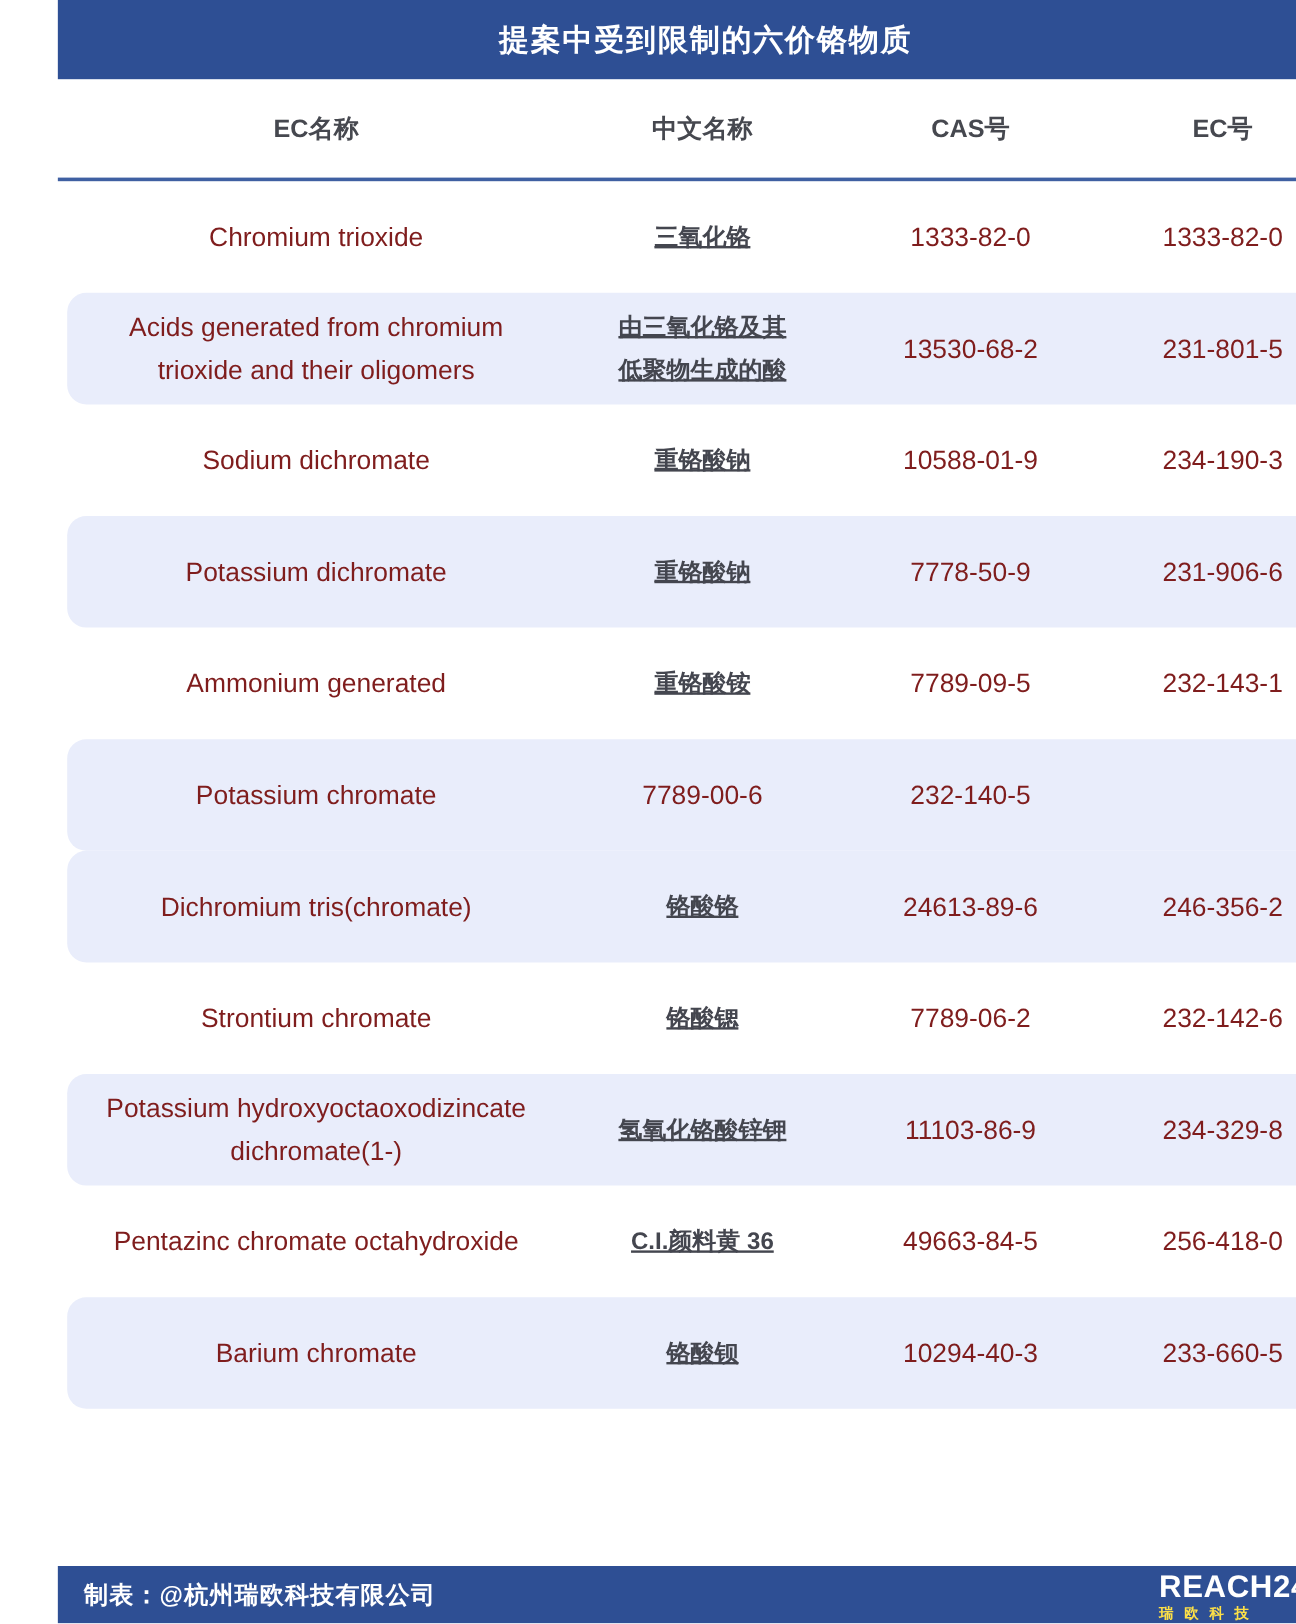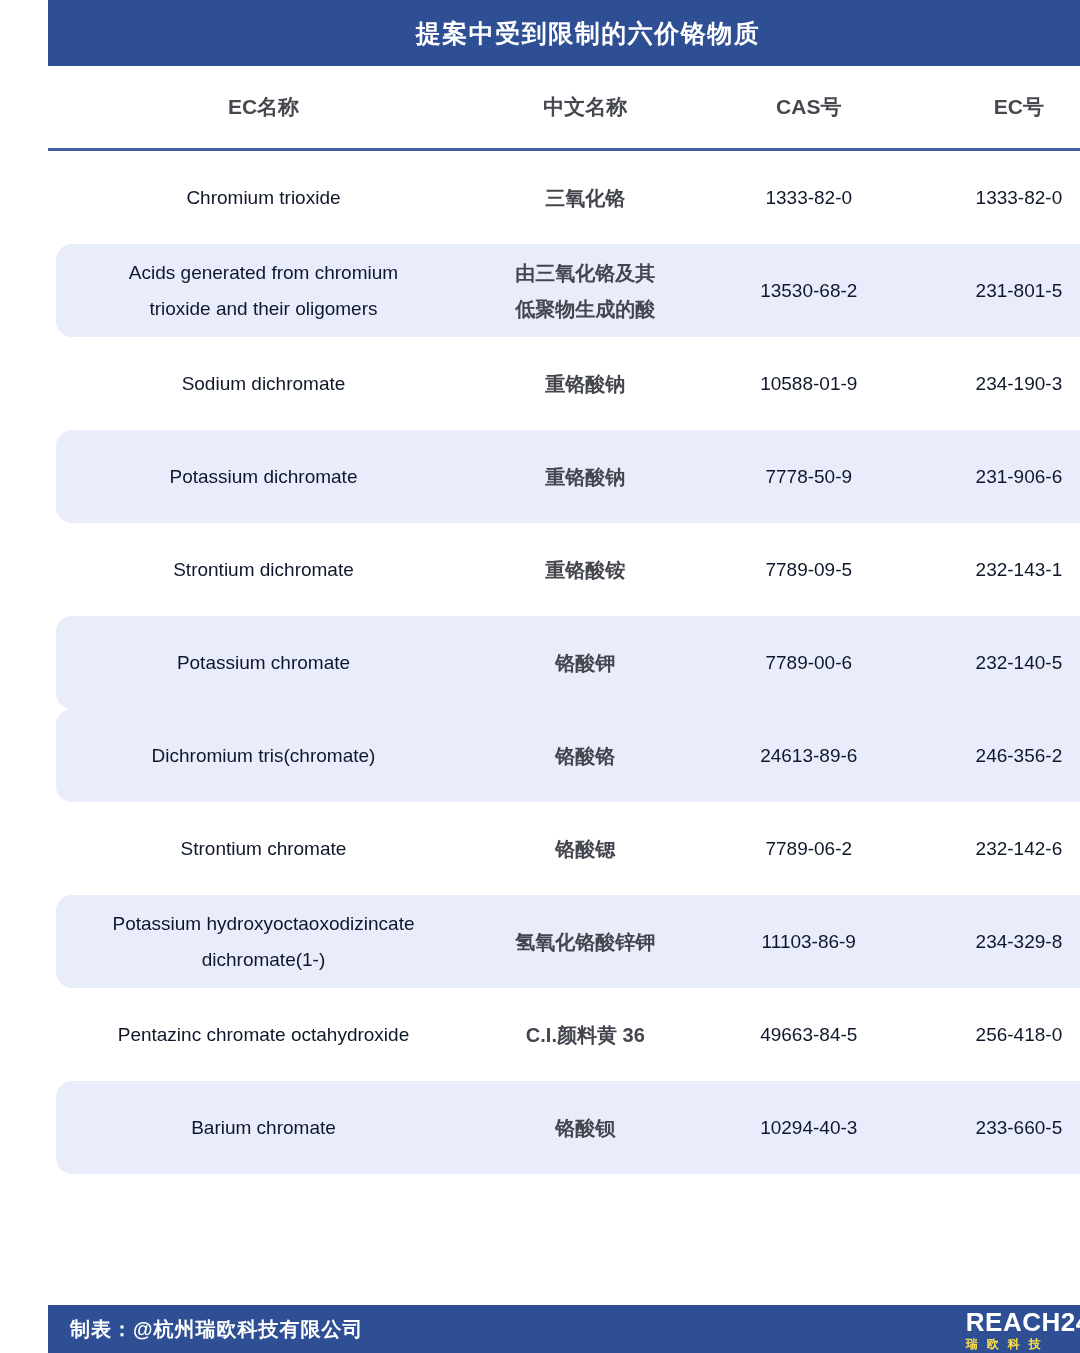--- a/index.html
+++ b/index.html
@@ -58,28 +58,29 @@
   }
   .table-body { flex: 0 0 auto; }
   .row {
     min-height: 93px;
     margin: 0 8px;
     border-radius: 16px;
   }
   .row.alt { background: #e9edfb; }
   .cell {
     text-align: center;
-    color: #0f172a;
-    font-size: 19px;
+    color: #7f1d1d;
+    font-size: 22px;
     line-height: 36px;
   }
   .cell.cn {
     font-size: 20px;
     font-weight: 600;
     color: #44464f;
+    text-decoration: underline;
   }
 
   
   .footer {
     margin-top: auto;
     height: 48px;
     background: #2e4f94;
     display: flex;
     align-items: center;
     justify-content: space-between;
@@ -186,39 +187,36 @@
       <div class="cell num">
           <div class="line">7778-50-9</div>
         </div>
       <div class="cell num">
           <div class="line">231-906-6</div>
         </div>
     </div>
 
     <div class="row grid-cols">
       <div class="cell en">
-          <div class="line">Strontium dichromate</div>
+          <div class="line">Ammonium generated</div>
         </div>
       <div class="cell cn">
           <div class="line">重铬酸铵</div>
         </div>
       <div class="cell num">
           <div class="line">7789-09-5</div>
         </div>
       <div class="cell num">
           <div class="line">232-143-1</div>
         </div>
     </div>
 
     <div class="row grid-cols alt">
       <div class="cell en">
           <div class="line">Potassium chromate</div>
-        </div>
-      <div class="cell cn">
-          <div class="line">铬酸钾</div>
         </div>
       <div class="cell num">
           <div class="line">7789-00-6</div>
         </div>
       <div class="cell num">
           <div class="line">232-140-5</div>
         </div>
     </div>
 
 

